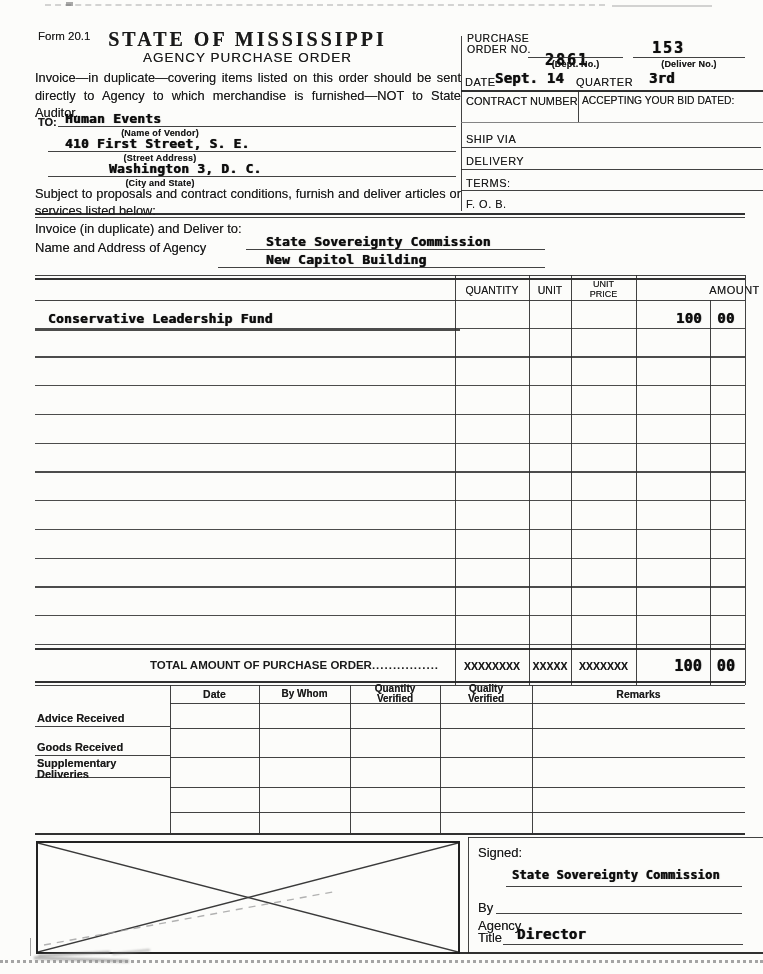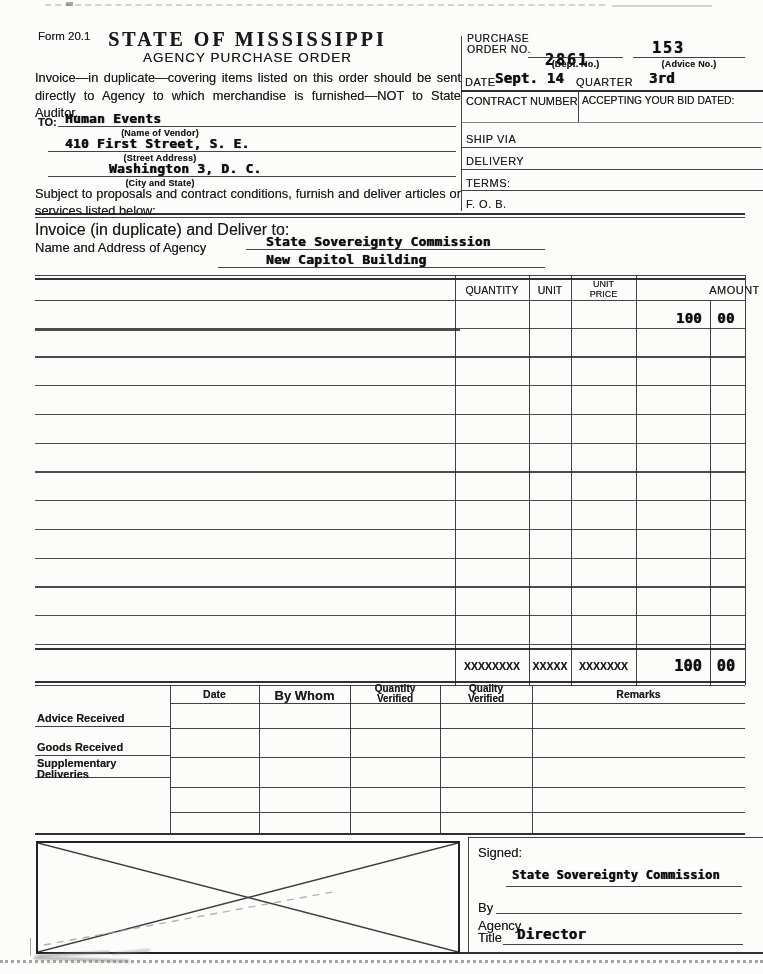--- a/index.html
+++ b/index.html
@@ -46,87 +46,91 @@
   <div class="pr" style="left:35px;top:186px;width:426px;font-size:12.8px;line-height:16.5px;text-align:justify;">Subject to proposals and contract conditions, furnish and deliver articles or services listed below:</div>
 
   <div class="vl" style="left:461px;top:36px;height:175px;"></div>
   <div class="pr pre" style="left:467px;top:33px;font-size:10.5px;line-height:10.5px;letter-spacing:.5px;">PURCHASE
 ORDER NO.</div>
   <span class="tw" style="left:545px;top:39px;font-size:15px;letter-spacing:2px;margin-top:12px;">2861</span>
   <div class="hl" style="left:528px;top:57px;width:95px;"></div>
   <div class="pr cap" style="left:528px;top:59px;width:95px;">(Dept. No.)</div>
   <span class="tw" style="left:652px;top:39px;font-size:15px;letter-spacing:2px;">153</span>
   <div class="hl" style="left:633px;top:57px;width:112px;"></div>
-  <div class="pr cap" style="left:633px;top:59px;width:112px;">(Advice No.)</div>
+  <div class="pr cap" style="left:633px;top:59px;width:112px;">(Deliver No.)</div>
   <span class="pr" style="left:465px;top:76px;font-size:11px;letter-spacing:.5px;">DATE</span>
   <span class="tw" style="left:495px;top:70px;font-size:14px;">Sept. 14</span>
   <span class="pr" style="left:576px;top:76px;font-size:11px;letter-spacing:.5px;">QUARTER</span>
   <span class="tw" style="left:649px;top:70px;font-size:14px;">3rd</span>
   <div class="hl2" style="left:461px;top:90px;width:302px;"></div>
   <span class="pr" style="left:466px;top:95px;font-size:11px;">CONTRACT NUMBER</span>
   <div class="vl" style="left:578px;top:90px;height:32px;"></div>
   <span class="pr" style="left:582px;top:95px;font-size:10.3px;">ACCEPTING YOUR BID DATED:</span>
   <div class="hl" style="left:461px;top:122px;width:302px;background:#777;"></div>
   <span class="pr" style="left:466px;top:133px;font-size:11px;letter-spacing:.5px;">SHIP VIA</span>
   <div class="hl" style="left:461px;top:147px;width:300px;"></div>
   <span class="pr" style="left:466px;top:155px;font-size:11px;letter-spacing:.5px;">DELIVERY</span>
   <div class="hl" style="left:461px;top:169px;width:302px;"></div>
   <span class="pr" style="left:466px;top:177px;font-size:11px;letter-spacing:.5px;">TERMS:</span>
   <div class="hl" style="left:461px;top:190px;width:302px;"></div>
   <span class="pr" style="left:466px;top:198px;font-size:11px;letter-spacing:.5px;">F. O. B.</span>
 
   <div class="hl2" style="left:35px;top:213px;width:710px;"></div>
   <div class="hl" style="left:35px;top:217px;width:710px;"></div>
 
-  <span class="pr" style="left:35px;top:221px;font-size:16px;">Invoice (in duplicate) and Deliver to:</span>
+  <span class="pr" style="left:35px;top:221px;font-size:13px;">Invoice (in duplicate) and Deliver to:</span>
   <span class="pr" style="left:35px;top:240px;font-size:13px;">Name and Address of Agency</span>
   <span class="tw" style="left:266px;top:234px;font-size:13px;">State Sovereignty Commission</span>
   <div class="hl" style="left:246px;top:249px;width:299px;"></div>
   <span class="tw" style="left:266px;top:252px;font-size:13px;">New Capitol Building</span>
   <div class="hl" style="left:218px;top:267px;width:327px;"></div>
 
   <div class="hl" style="left:35px;top:275px;width:710px;"></div>
   <div class="hl2" style="left:35px;top:278px;width:710px;"></div>
   <div class="pr ctr" style="left:455px;top:284px;width:74px;font-size:10.5px;">QUANTITY</div>
   <div class="pr ctr" style="left:529px;top:284px;width:42px;font-size:10.5px;">UNIT</div>
   <div class="pr ctr pre" style="left:571px;top:280px;width:65px;font-size:9px;line-height:9.5px;">UNIT
 PRICE</div>
   <div class="pr ctr" style="left:636px;top:284px;width:105px;font-size:11px;letter-spacing:.5px;padding-left:46px;">AMOUNT</div>
   <div class="hl" style="left:35px;top:300px;width:710px;"></div>
 
   <div class="abs" style="left:35px;top:300px;width:710px;height:346px;
               background:repeating-linear-gradient(to bottom, transparent 0, transparent 27.55px, rgba(45,45,45,.85) 27.55px, rgba(45,45,45,.85) 28.75px);"></div>
 
+  <span class="tw" style="left:48px;top:311px;font-size:13px;">Conservative Leadership Fund</span>
   <div class="tw" style="left:640px;top:310px;width:62px;text-align:right;font-size:14px;">100</div>
   <div class="tw ctr" style="left:708px;top:310px;width:36px;font-size:14px;">00</div>
   <div class="hl2" style="left:35px;top:329px;width:425px;opacity:.8;"></div>
 
   <div class="vl" style="left:455px;top:275px;height:410px;"></div>
   <div class="vl" style="left:529px;top:275px;height:410px;"></div>
   <div class="vl" style="left:571px;top:275px;height:410px;"></div>
   <div class="vl" style="left:636px;top:275px;height:410px;"></div>
   <div class="vl" style="left:710px;top:300px;height:385px;"></div>
   <div class="vl" style="left:745px;top:275px;height:410px;"></div>
 
   <div class="hl2" style="left:35px;top:648px;width:710px;"></div>
+  <div class="abs nw" style="left:150px;top:659px;font-size:11.5px;font-weight:bold;color:#1a1a1a;">
+    <span>TOTAL AMOUNT OF PURCHASE ORDER</span><span style="letter-spacing:1px;">................</span>
+  </div>
   <div class="pr ctr" style="left:455px;top:660px;width:74px;font-size:10.5px;font-weight:bold;">XXXXXXXX</div>
   <div class="pr ctr" style="left:529px;top:660px;width:42px;font-size:10.5px;font-weight:bold;">XXXXX</div>
   <div class="pr ctr" style="left:571px;top:660px;width:65px;font-size:10.5px;font-weight:bold;">XXXXXXX</div>
   <div class="tw" style="left:640px;top:657px;width:62px;text-align:right;font-size:15px;">100</div>
   <div class="tw ctr" style="left:708px;top:657px;width:36px;font-size:15px;">00</div>
   <div class="hl2" style="left:35px;top:681px;width:710px;"></div>
   <div class="hl" style="left:35px;top:685px;width:710px;"></div>
 
   <div class="vl" style="left:170px;top:685px;height:148px;"></div>
   <div class="vl" style="left:259px;top:685px;height:148px;"></div>
   <div class="vl" style="left:350px;top:685px;height:148px;"></div>
   <div class="vl" style="left:440px;top:685px;height:148px;"></div>
   <div class="vl" style="left:532px;top:685px;height:148px;"></div>
   <div class="pr ctr" style="left:170px;top:688px;width:89px;font-size:10.5px;font-weight:bold;">Date</div>
-  <div class="pr ctr" style="left:259px;top:688px;width:91px;font-size:13px;font-weight:bold;">By Whom</div>
+  <div class="pr ctr" style="left:259px;top:688px;width:91px;font-size:10px;font-weight:bold;">By Whom</div>
   <div class="pr ctr pre" style="left:350px;top:684px;width:90px;font-size:10px;font-weight:bold;line-height:10px;">Quantity
 Verified</div>
   <div class="pr ctr pre" style="left:440px;top:684px;width:92px;font-size:10px;font-weight:bold;line-height:10px;">Quality
 Verified</div>
   <div class="pr ctr" style="left:532px;top:688px;width:213px;font-size:10.5px;font-weight:bold;">Remarks</div>
   <div class="hl" style="left:170px;top:703px;width:575px;"></div>
   <div class="hl" style="left:170px;top:728px;width:575px;"></div>
   <div class="hl" style="left:170px;top:757px;width:575px;"></div>
   <div class="hl" style="left:170px;top:787px;width:575px;"></div>
   <div class="hl" style="left:170px;top:812px;width:575px;"></div>

